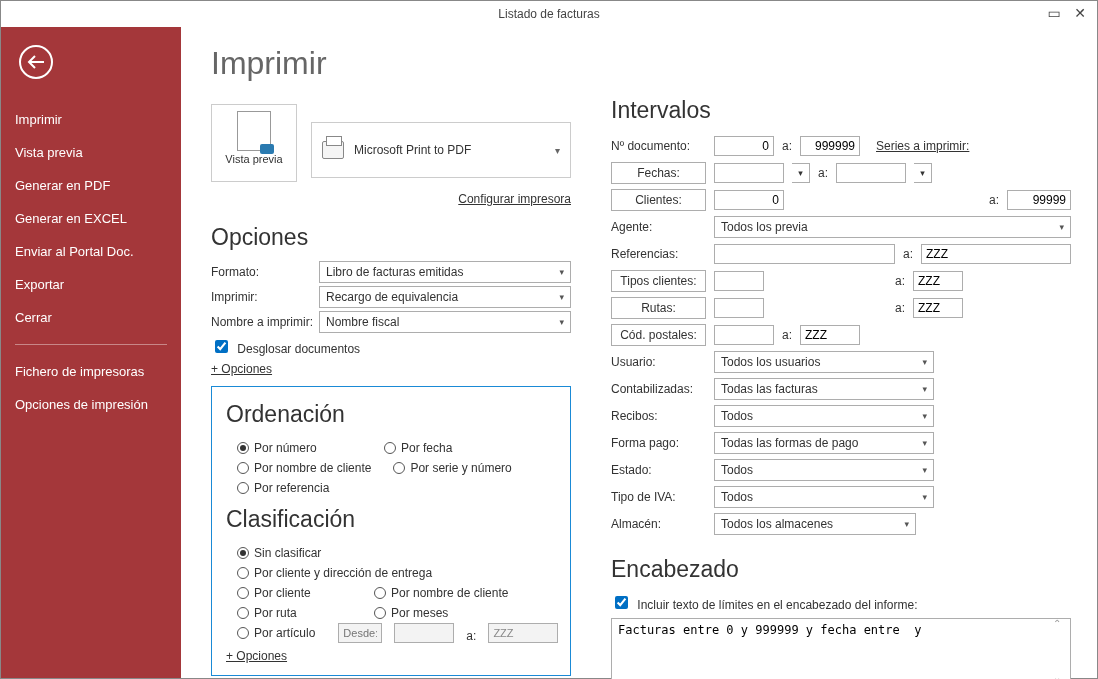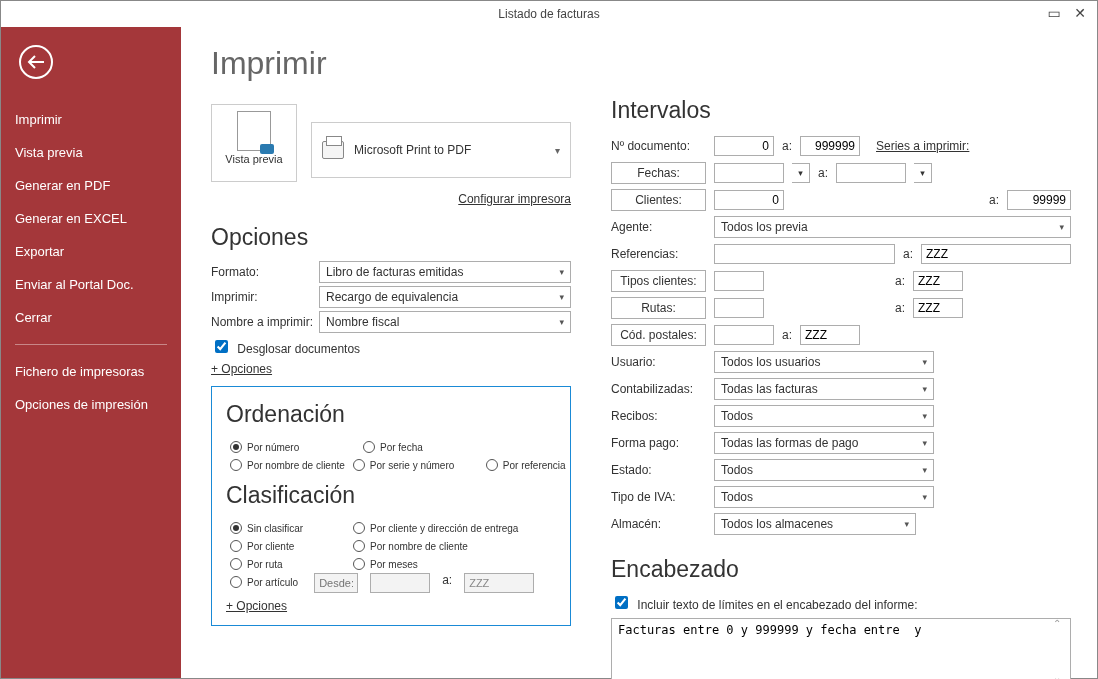--- a/index.html
+++ b/index.html
@@ -34,27 +34,27 @@
   .fld-row { display:flex; align-items:center; margin:3px 0; }
   .fld-row label.lbl { width:108px; }
   .combo { flex:1; height:22px; border:1px solid #adadad; background:#fff; display:flex; align-items:center; padding:0 6px; font-size:12px; cursor:pointer; position:relative; }
   .combo .car { margin-left:auto; font-size:9px; color:#555; }
   .chk { margin-right:6px; accent-color:#006fc4;}
   .linkish { text-decoration:underline; cursor:pointer; font-size:12px; display:inline-block; margin-top:6px;}
 
   .boxed { border:1px solid #1a8ad6; padding:6px 0 12px 14px; }
   .boxed h2 { margin-top:8px; }
   .radio-grid { display:flex; flex-wrap:wrap; }
-  .ritem { display:flex; align-items:center; gap:5px; margin:3px 4px; font-size:10px; cursor:pointer; }
+  .ritem { display:flex; align-items:center; gap:5px; margin:3px 11px; font-size:12px; cursor:pointer; }
   .rdot { width:12px; height:12px; border:1px solid #555; border-radius:50%; position:relative; background:#fff;}
   .rdot.sel::after { content:""; position:absolute; left:2px; top:2px; width:6px; height:6px; background:#333; border-radius:50%; }
   .ord .ritem:nth-child(1){width:125px;} .ord .ritem:nth-child(2){width:95px;} .ord .ritem:nth-child(3){width:auto;}
   .ord .ritem:nth-child(4){width:125px;} .ord .ritem:nth-child(5){width:auto;}
   .clas .ritem.c1{width:115px;} .clas .ritem.c2{width:auto;}
-  .desde-row { display:flex; align-items:flex-start; gap:12px; }
+  .desde-row { display:flex; align-items:flex-end; gap:12px; }
   .txtin { height:20px; border:1px solid #adadad; background:#f3f3f3; font-size:11px; padding:0 4px; color:#888; }
 
   
   .rrow { display:flex; align-items:center; margin:3px 0; gap:8px; min-height:24px;}
   .rlbl { width:95px; font-size:12px; }
   .rlbl.btn { border:1px solid #adadad; text-align:center; height:22px; line-height:20px; cursor:pointer; padding:0 4px; background:#fff;}
   .inp { height:20px; border:1px solid #adadad; text-align:right; padding:0 4px; font-size:12px; background:#fff;}
   .inp.left { text-align:left; }
   .asep { font-size:12px; }
   .dd-small { width:18px; height:20px; border:1px solid #adadad; border-left:none; text-align:center; font-size:9px; line-height:18px; cursor:pointer; background:#fff;}
@@ -77,22 +77,22 @@
     <div class="sidebar">
       <div class="back">
         <svg width="18" height="14">
             <path d="M8 1 L2 7 L8 13 M2 7 H17" stroke="#fff" stroke-width="2" fill="none"></path>
           </svg>
       </div>
       <div class="side-item"><span>Imprimir</span></div>
       <div class="side-item"><span>Vista previa</span></div>
       <div class="side-item"><span>Generar en PDF</span></div>
       <div class="side-item"><span>Generar en EXCEL</span></div>
+      <div class="side-item"><span>Enviar al Portal Doc.</span></div>
       <div class="side-item"><span>Exportar</span></div>
-      <div class="side-item"><span>Enviar al Portal Doc.</span></div>
       <div class="side-item"><span>Cerrar</span></div>
       <div class="side-sep"></div>
       <div class="side-item"><span>Fichero de impresoras</span></div>
       <div class="side-item"><span>Opciones de impresión</span></div>
     </div>
 
     <div class="main">
 
       <div class="col-left">
         <h1>Imprimir</h1>

